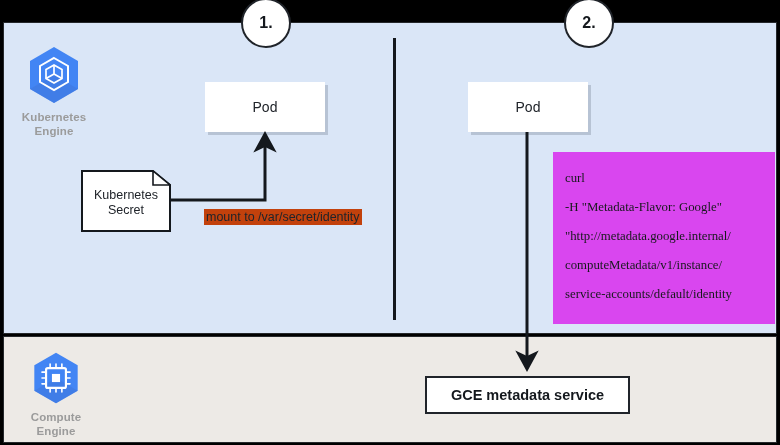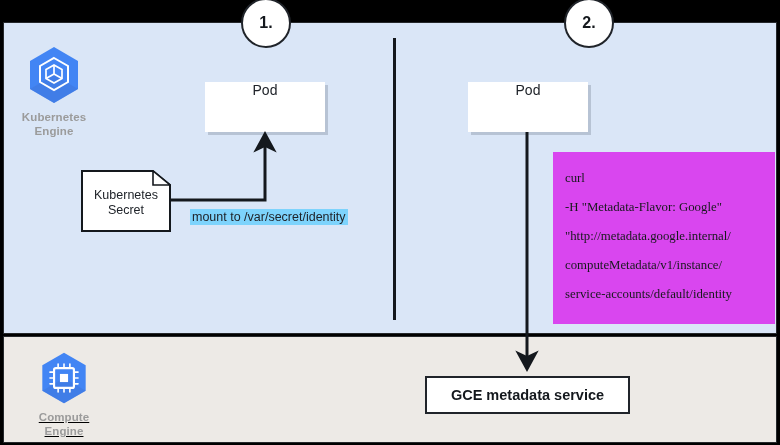--- a/index.html
+++ b/index.html
@@ -61,20 +61,21 @@
     letter-spacing: 0.1px;
   }
 
   
   .node-box {
     position: absolute;
     box-sizing: border-box;
     background: #ffffff;
     box-shadow: 3px 3px 0 rgba(30,40,55,0.18);
     display: flex;
+    align-items: center;
     justify-content: center;
     font-size: 14px;
     color: #20242a;
   }
   #pod-1 { left: 205px; top: 82px; width: 120px; height: 50px; }
   #pod-2 { left: 468px; top: 82px; width: 120px; height: 50px; }
 
   #gce-metadata-box {
     position: absolute;
     left: 425px;
@@ -130,23 +131,23 @@
     font-family: "Liberation Serif", serif;
     font-size: 12.8px;
     line-height: 29px;
     color: #17191c;
     white-space: nowrap;
   }
 
   
   #mount-label {
     position: absolute;
-    left: 190px;
+    left: 204px;
     top: 209px;
-    background: #7dd3fc;
+    background: #c2410c;
     padding: 1px 2px;
     font-size: 12.5px;
     color: #20242a;
     white-space: nowrap;
   }
 
   
   .step-circle {
     position: absolute;
     width: 46px;
@@ -207,21 +208,21 @@
           <line x1="31" y1="30" x2="23" y2="34.5"></line>
         </g>
       </svg>
     </div>
     <div class="product-label">
       <span>Kubernetes</span><br>
       <span>Engine</span>
     </div>
   </div>
 
-  <div class="product-badge" style="left:16px; top:350px;text-decoration:underline;">
+  <div class="product-badge" style="left:8px; top:350px;">
     <div class="hexwrap" style="width:56px;height:56px;">
       <svg viewBox="0 0 62 62" width="56" height="56">
         <polygon points="31,3 55,17 55,45 31,59 7,45 7,17" fill="#4285f4"></polygon>
         <polygon points="31,31 55,45 31,59 7,45" fill="#3f76dd" opacity="0.55"></polygon>
         <rect x="20" y="20" width="22" height="22" rx="2" fill="none" stroke="#ffffff" stroke-width="2.4"></rect>
         <rect x="26.5" y="26.5" width="9" height="9" fill="#ffffff"></rect>
         <g stroke="#ffffff" stroke-width="1.8" stroke-linecap="round">
           <line x1="24.5" y1="15.5" x2="24.5" y2="19"></line>
           <line x1="31" y1="15.5" x2="31" y2="19"></line>
           <line x1="37.5" y1="15.5" x2="37.5" y2="19"></line>

